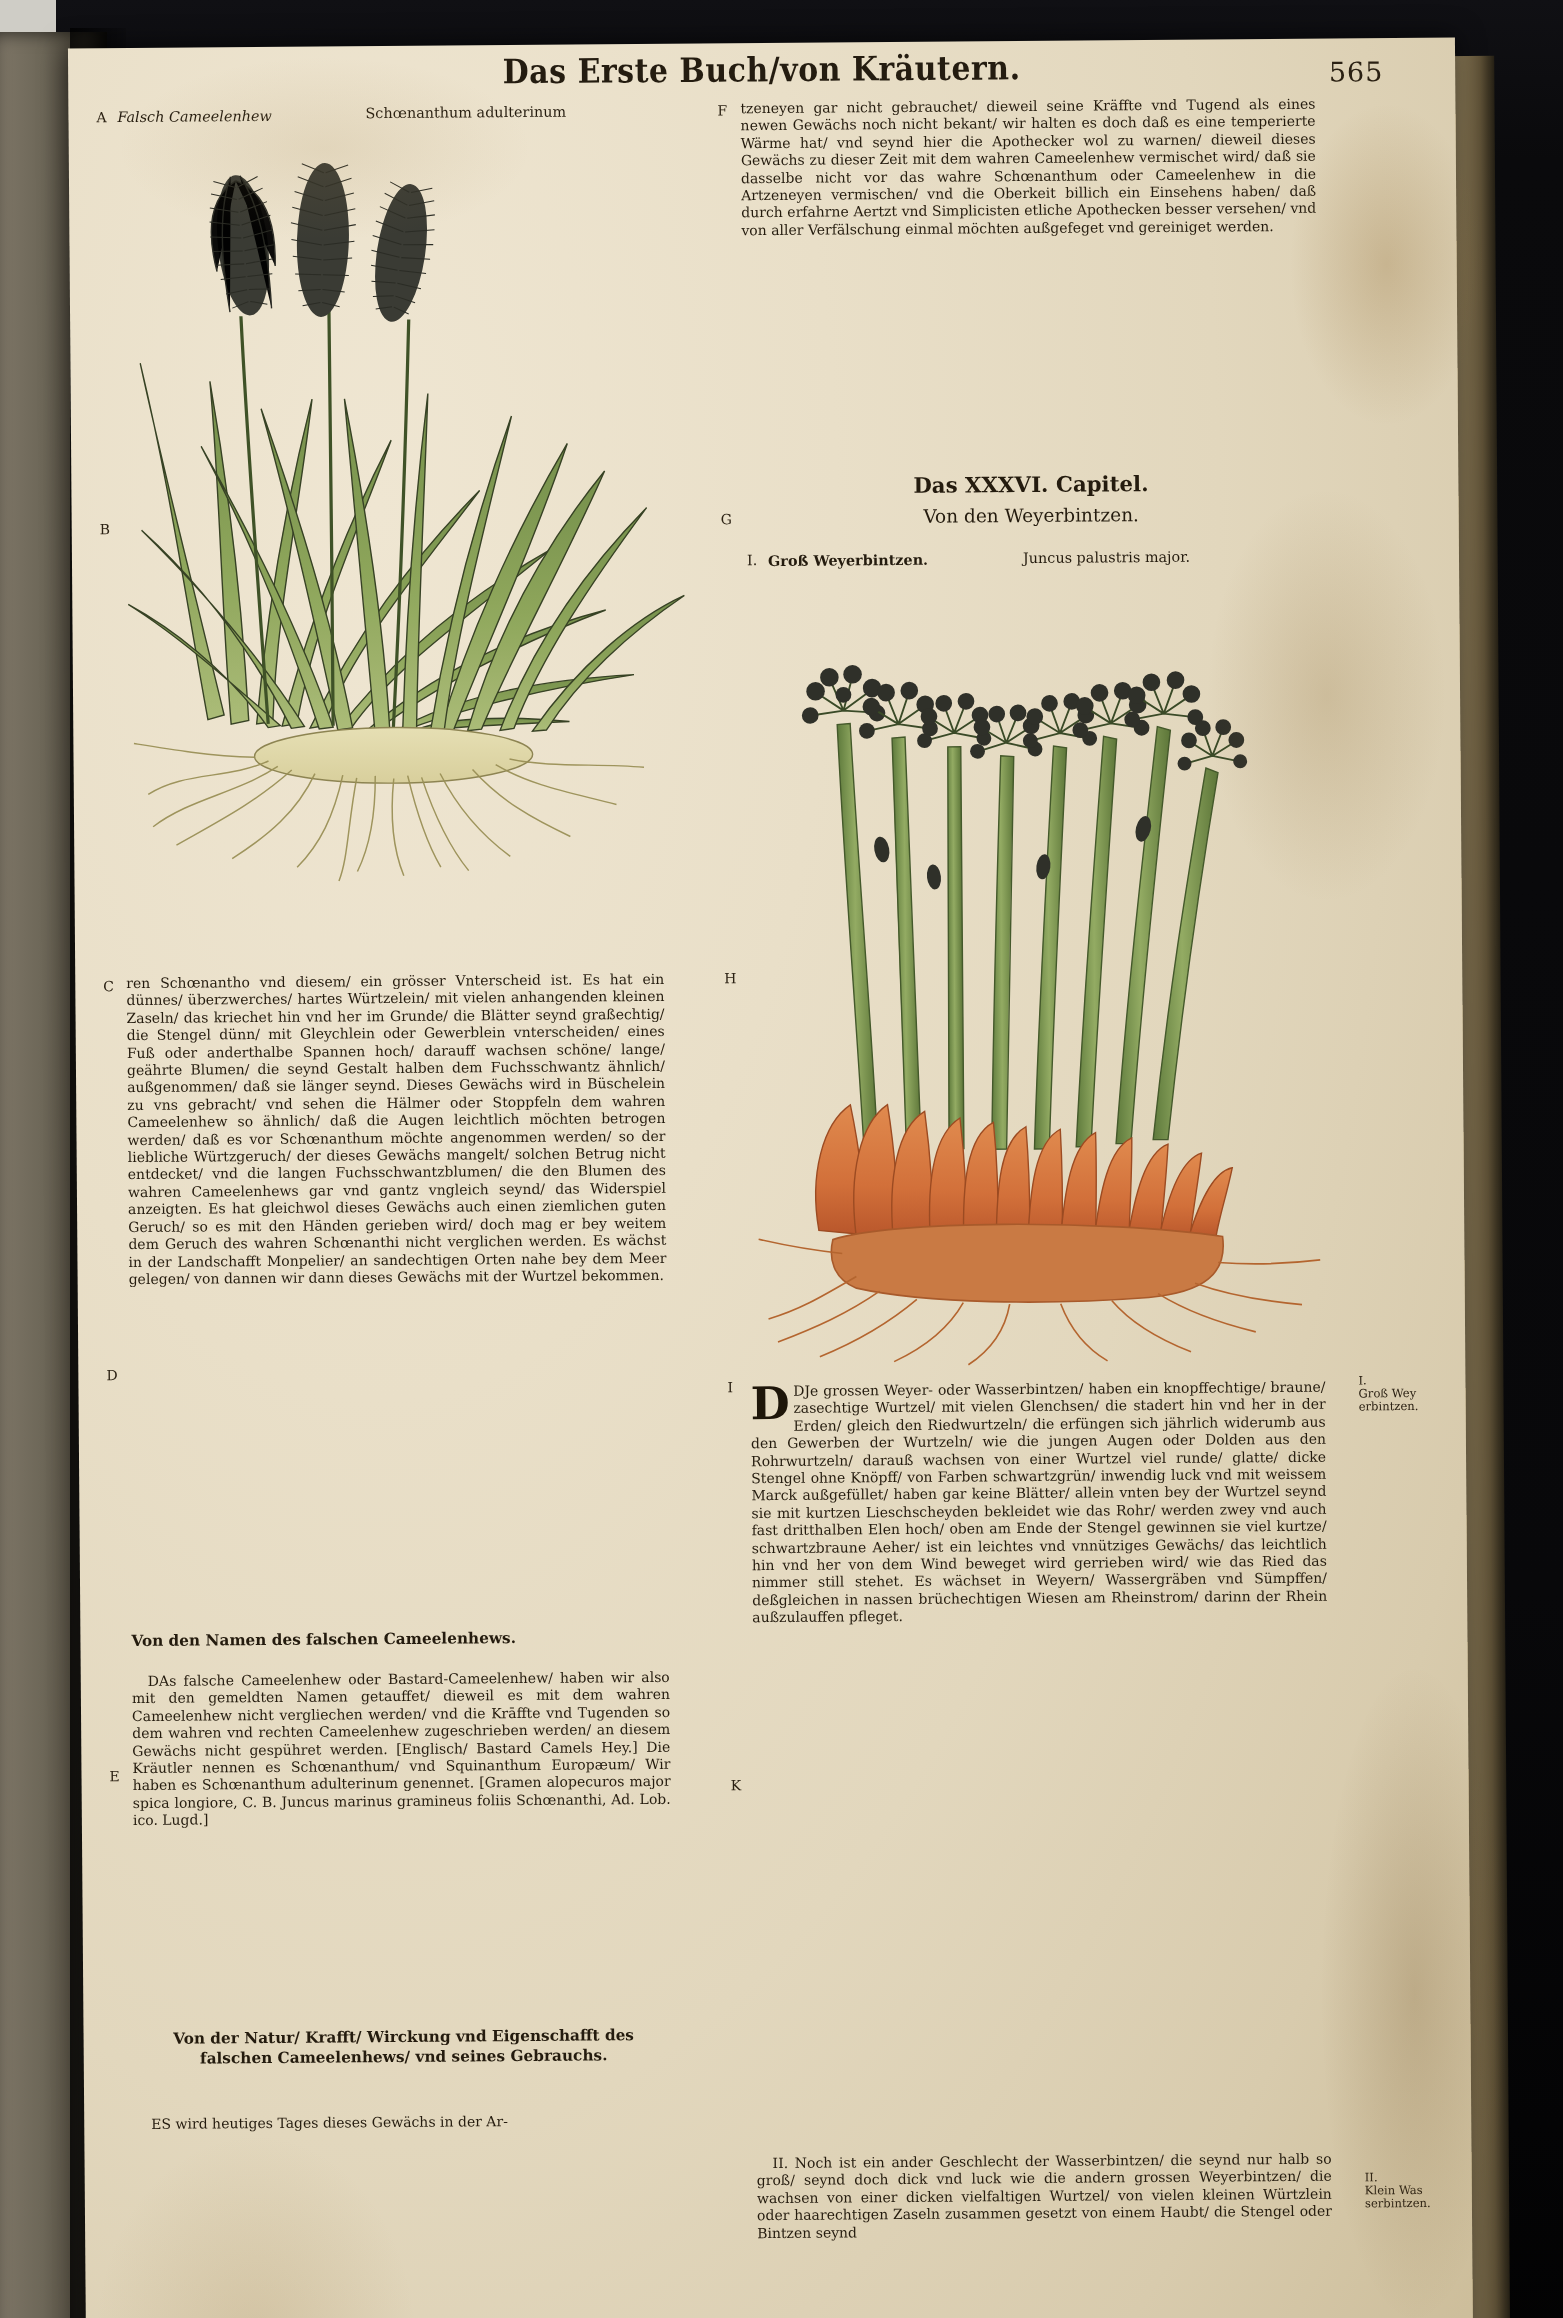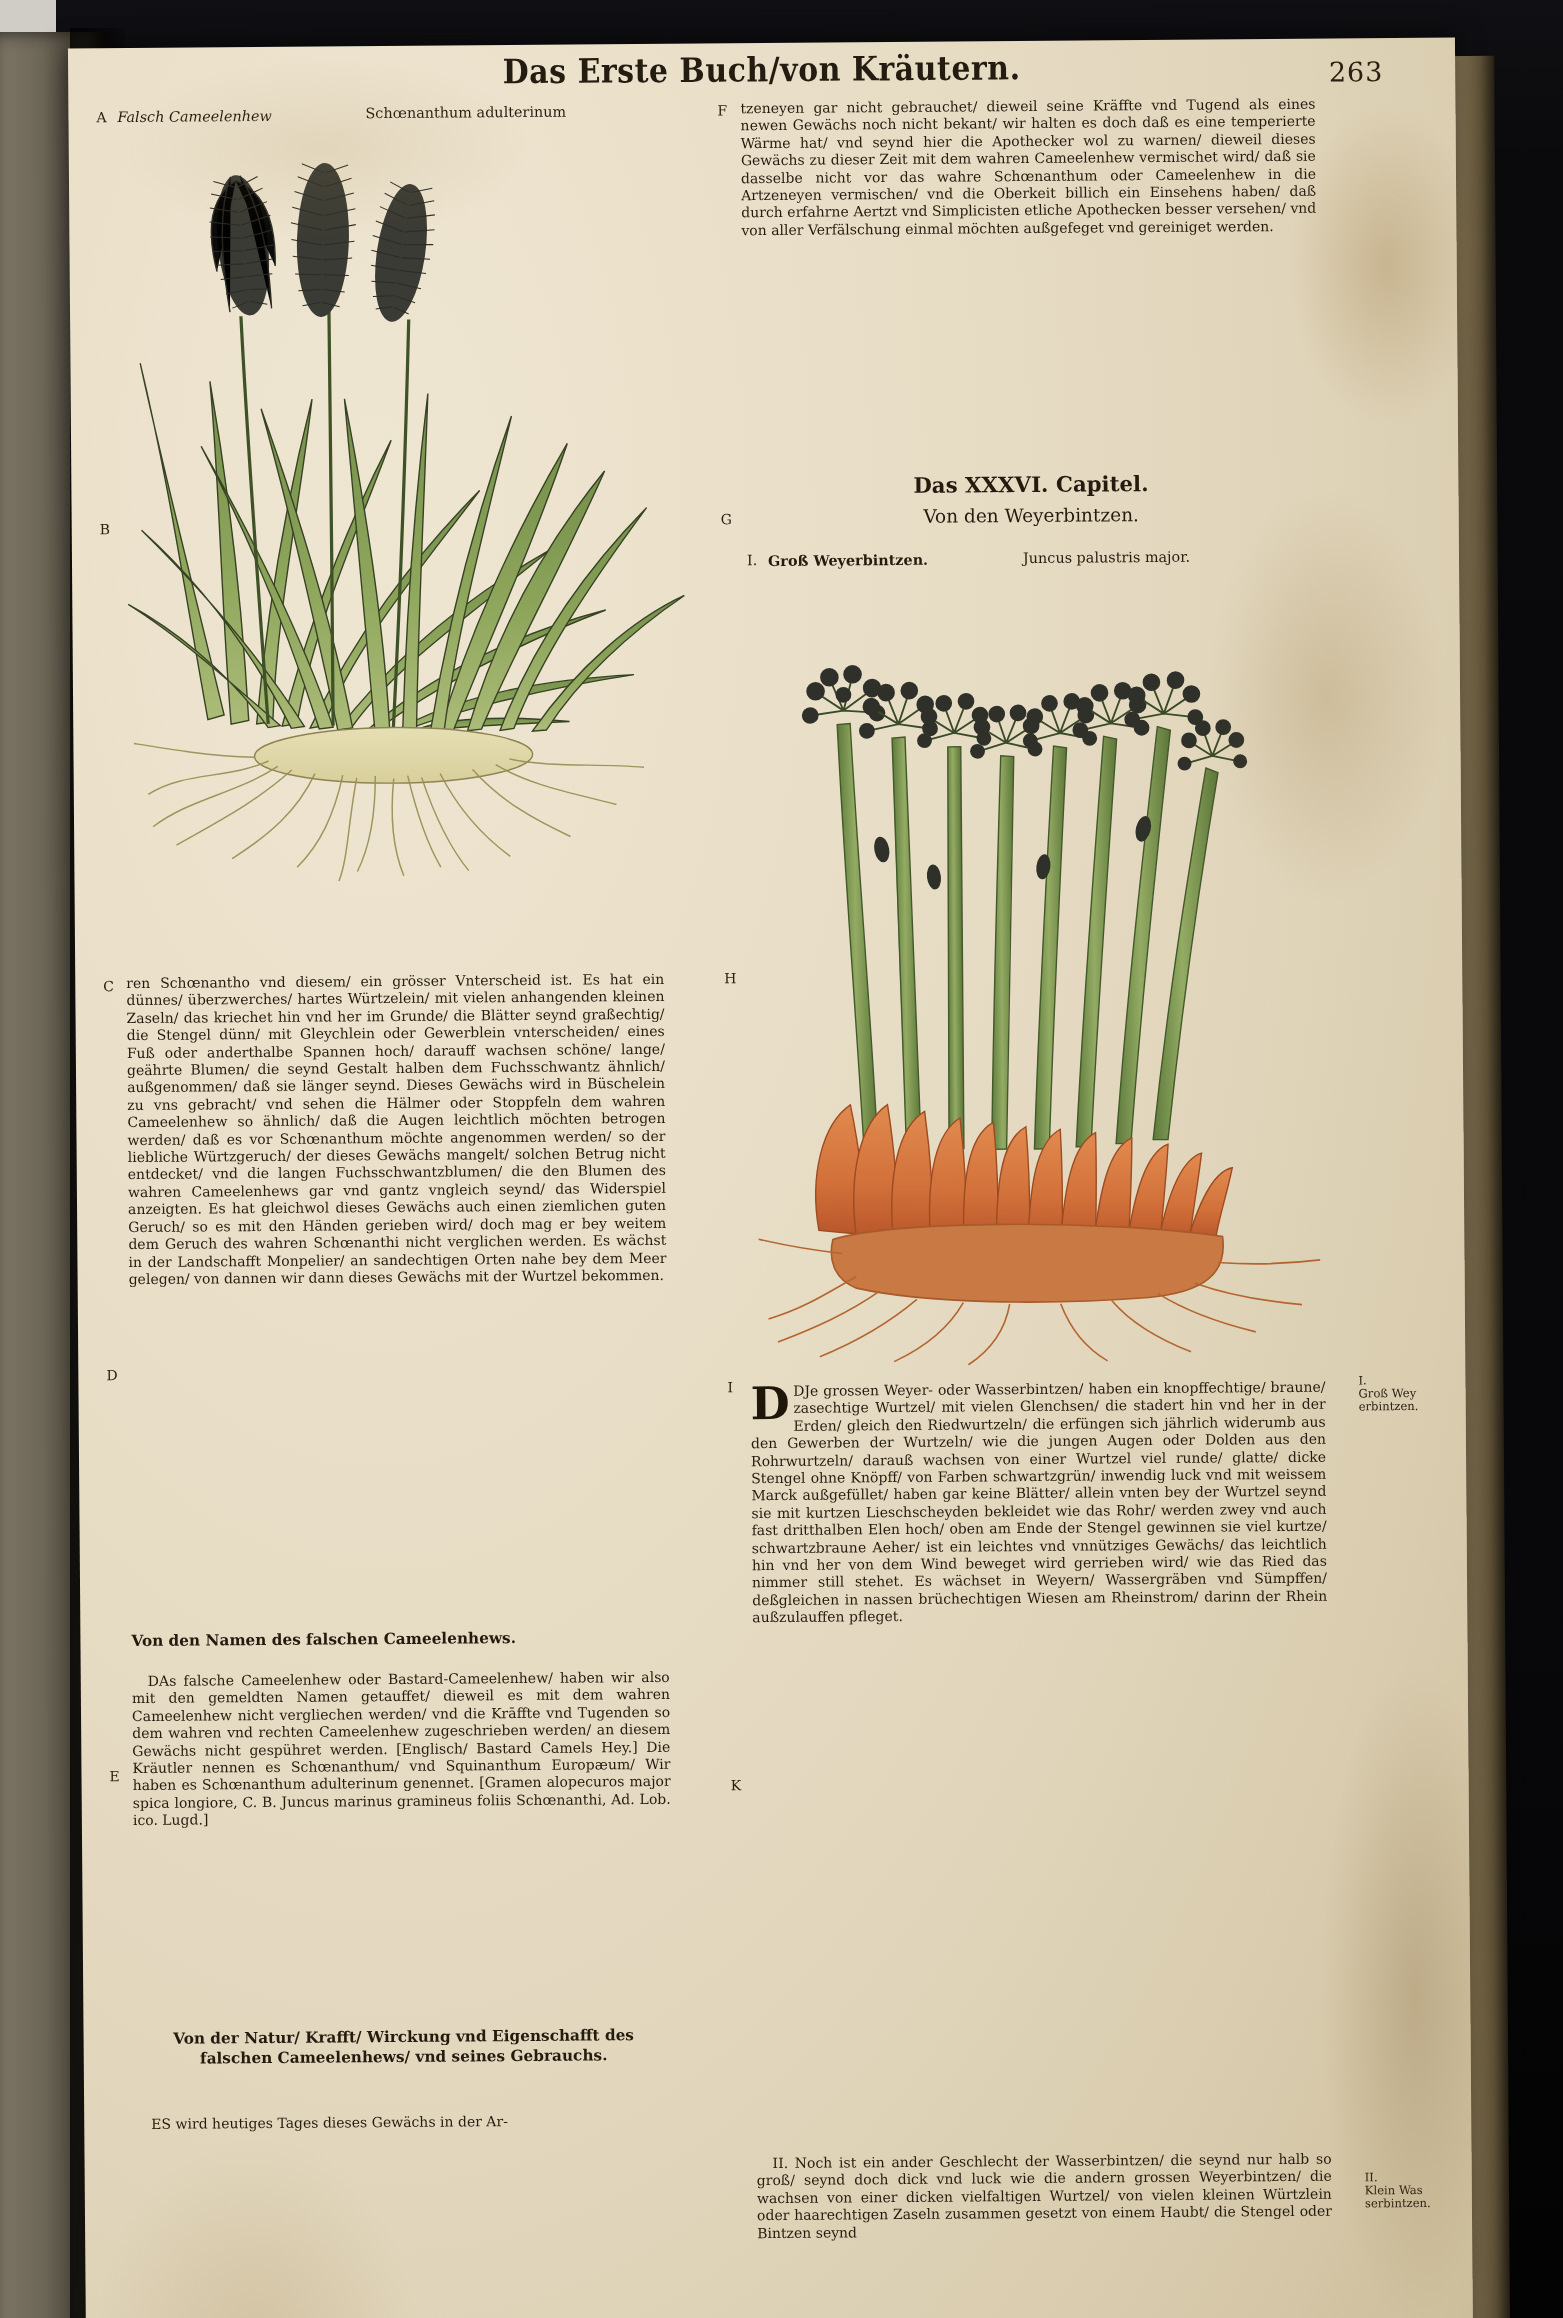--- a/index.html
+++ b/index.html
@@ -98,21 +98,21 @@
   <div id="gutter"></div>
 
   <div id="foreedge"></div>
 
   <div id="leaf">
     <div id="page">
 
       <div class="hdr">
         <span class="t">Das Erste Buch/von Kräutern.</span>
       </div>
-      <div class="pageno">263</div>
+      <div class="pageno">565</div>
 
       <div class="cap" style="left:28px;top:61px;">A</div>
       <div class="figcap" style="left:49px;top:61px;font-style:italic;">Falsch Cameelenhew</div>
       <div class="figcap" style="left:297px;top:59px;">Schœnanthum adulterinum</div>
       <div class="cap" style="left:28px;top:473px;">B</div>
 
       <div class="wood" style="left:42px;top:74px;width:584px;height:849px;">
         <svg width="584" height="849" viewBox="0 0 1260 1830">
           <defs>
             <linearGradient id="gblade" x1="0" y1="0" x2="0" y2="1">

